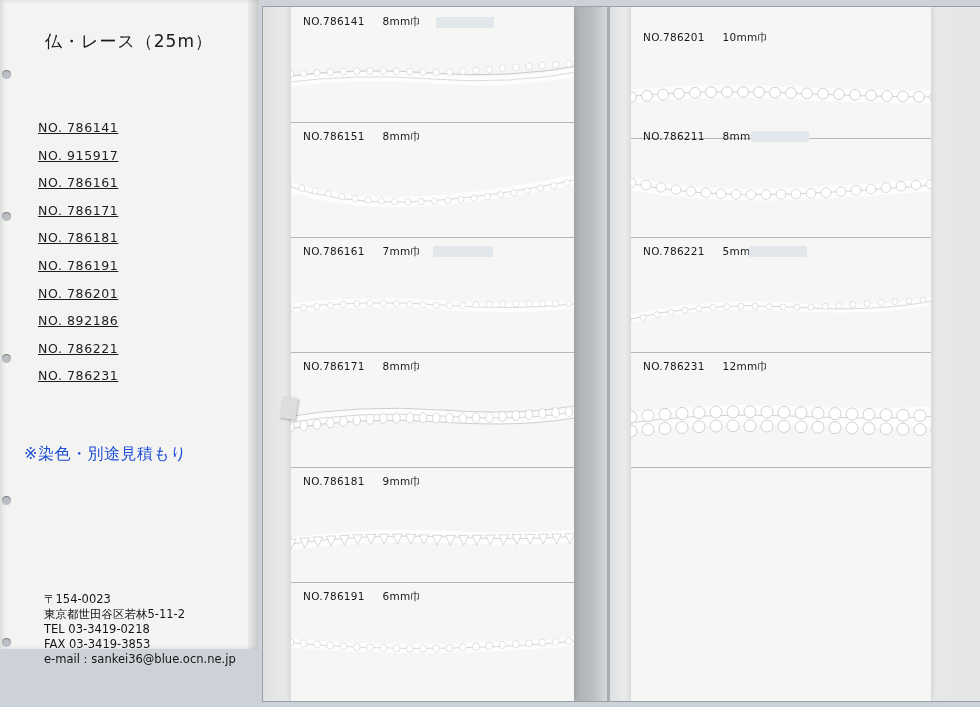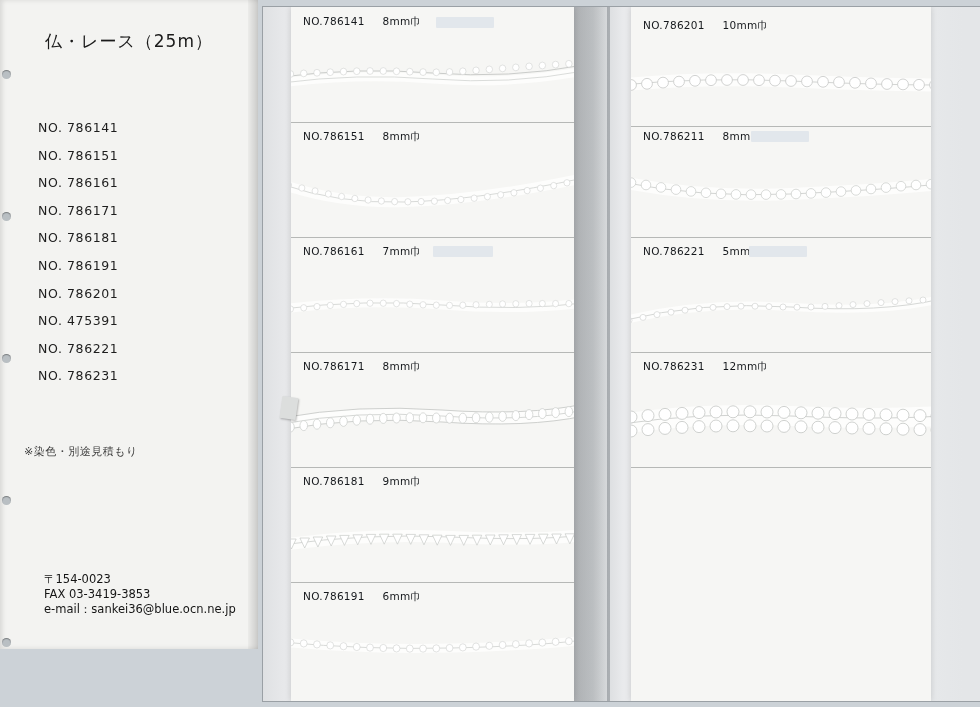--- a/index.html
+++ b/index.html
@@ -67,44 +67,45 @@
     left: 38px;
     top: 114px;
     font-size: 12.5px;
     color: #1d1d1d;
     font-family: "DejaVu Sans", sans-serif;
   }
   .no-list div {
     height: 27.6px;
     line-height: 27.6px;
     letter-spacing: 0.6px;
+    text-decoration: underline;
   }
   .note {
     position: absolute;
     left: 24px;
     top: 444px;
-    font-size: 11px;
-    color: #404040;
+    font-size: 16px;
+    color: #1d4ed8;
     font-family: "DejaVu Sans", sans-serif;
     letter-spacing: 0.5px;
   }
   .company {
     position: absolute;
     left: 14px;
     top: 572px;
     width: 240px;
   }
   .company-name {
     font-size: 21px;
     letter-spacing: 6px;
     color: #111;
     font-family: "DejaVu Sans", sans-serif;
   }
   .company-addr {
-    margin-top: 0;
+    margin-top: 20px;
     margin-left: 30px;
     font-size: 11.5px;
     line-height: 15px;
     color: #151515;
     font-family: "DejaVu Sans", sans-serif;
   }
 
   
   .board {
     position: absolute;
@@ -194,36 +195,38 @@
     <div class="punch" style="top:354px;"></div>
     <div class="punch" style="top:496px;"></div>
     <div class="punch" style="top:638px;"></div>
 
     <div class="title-block">
       <div class="main-title">仏・レース（25m）</div>
     </div>
 
     <div class="no-list">
       <div>NO. 786141</div>
-      <div>NO. 786151</div>
+      <div>NO. 915917</div>
       <div>NO. 786161</div>
       <div>NO. 786171</div>
       <div>NO. 786181</div>
       <div>NO. 786191</div>
       <div>NO. 786201</div>
-      <div>NO. 475391</div>
+      <div>NO. 892186</div>
       <div>NO. 786221</div>
       <div>NO. 786231</div>
     </div>
 
     <div class="note">※染色・別途見積もり</div>
 
     <div class="company">
       <div class="company-addr">
         <div>〒154-0023</div>
+        <div>東京都世田谷区若林5-11-2</div>
+        <div>TEL  03-3419-0218</div>
         <div>FAX  03-3419-3853</div>
         <div>e-mail：sankei36@blue.ocn.ne.jp</div>
       </div>
     </div>
   </div>
 
   <div class="board">
     <div class="board-bg"></div>
 
     <div class="column col-left">
@@ -464,21 +467,21 @@
         </div>
       </div>
     </div>
 
     <div class="shadow-strip" style="left:311px;"></div>
     <div class="page-edge" style="left:344px;"></div>
     <div class="corner-fold"></div>
 
     <div class="column col-right">
 
-      <div class="cell" style="top:4px; height:115px;">
+      <div class="cell" style="top:16px; height:115px;">
         <div class="cell-label">
           <span class="code">NO.786201</span>
           <span>10mm巾</span>
         </div>
         <div class="lace-wrap" style="top:44px;">
           <svg class="lace-svg" height="60" viewBox="0 0 320 60" preserveAspectRatio="none">
             <path d="M0,30 Q80,22 170,26 T320,30" fill="none" stroke="#fdfdfc" stroke-width="13"></path>
             <path d="M0,30 Q80,22 170,26 T320,30" fill="none" stroke="#d3d5d3" stroke-width="1"></path>
             <g fill="#ffffff" stroke="#c6c8c6" stroke-width="0.8">
               <circle cx="10" cy="30" r="5.4"></circle>

